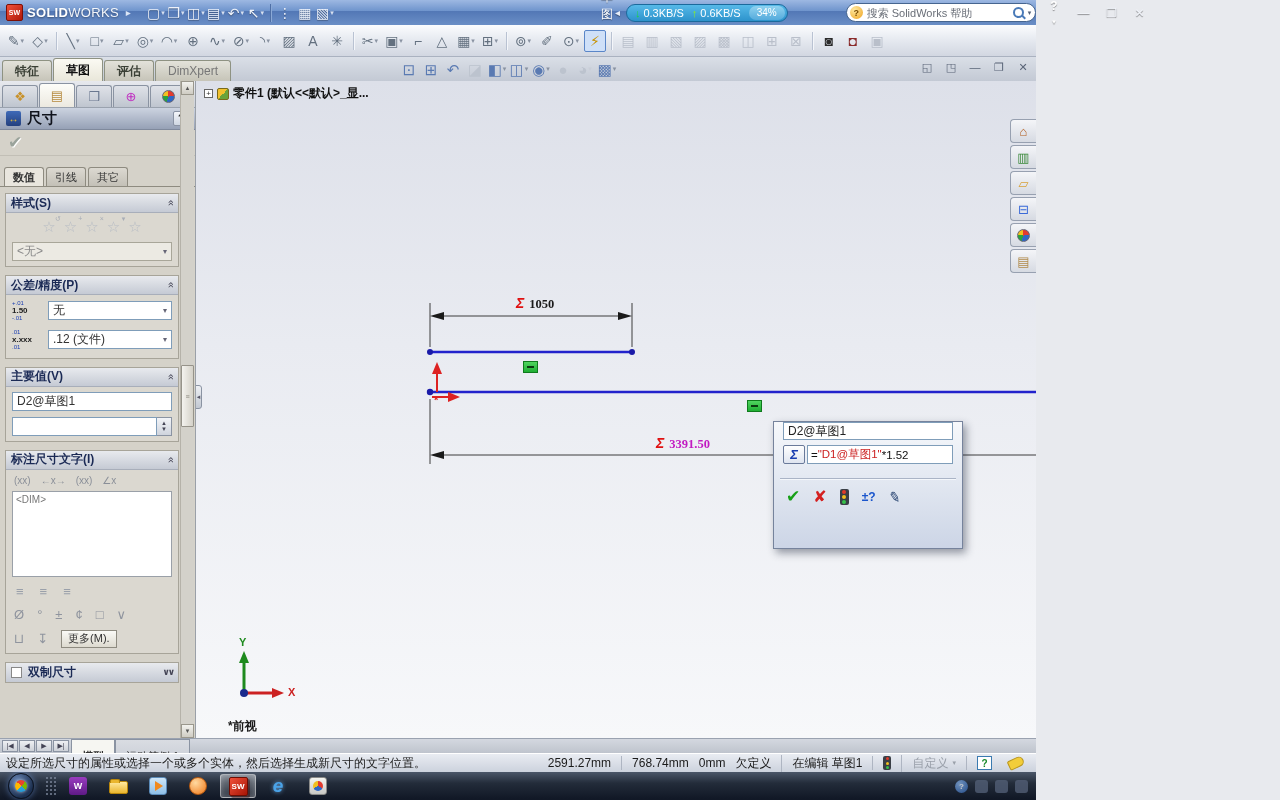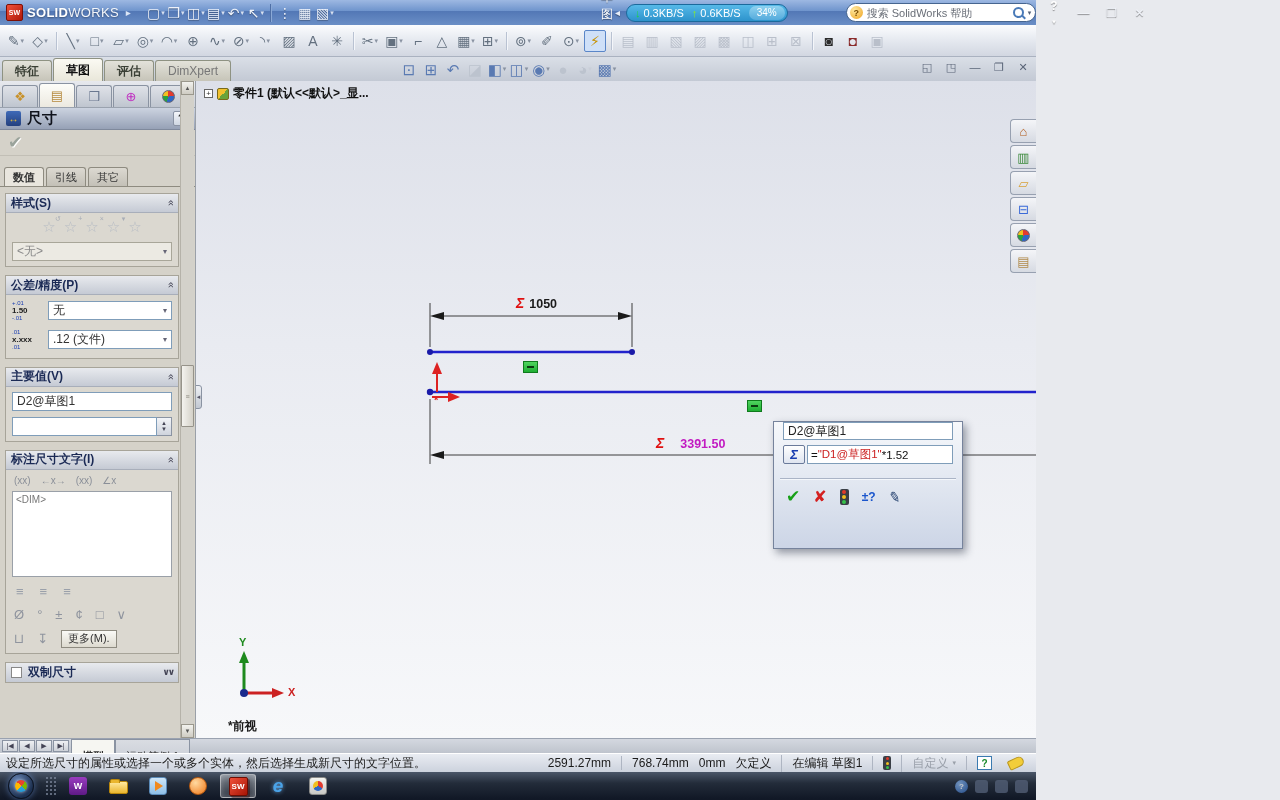--- a/index.html
+++ b/index.html
@@ -118,22 +118,22 @@
   .part-icon { width:12px; height:12px; background:linear-gradient(135deg,#f2c12e 0 50%,#6aa33a 50% 100%); border:1px solid #7a6a1a; border-radius:2px; }
   .ghost-pencil { position:absolute; left:985px; top:8px; opacity:.55; cursor:pointer; }
   .ghost-pencil .p { color:#c9a86b; font-size:20px; transform:rotate(-15deg); display:inline-block; }
   .ghost-pencil .a { color:#b9a0d8; font-size:17px; display:block; margin:-6px 0 0 10px; }
   .ghost-x { position:absolute; left:1018px; top:36px; color:#eab4b4; font-size:26px; font-weight:bold; opacity:.8; cursor:pointer; }
   .taskpane { position:absolute; right:0; top:38px; display:flex; flex-direction:column; gap:2px; }
   .tp-tab { width:26px; height:24px; background:linear-gradient(#f4f5f8,#d6dae2); border:1px solid #97a0b0; border-right:none; border-radius:4px 0 0 4px; display:flex; align-items:center; justify-content:center; font-size:13px; cursor:pointer; }
   .sketch-svg { position:absolute; inset:0; pointer-events:none; }
   .dim-label { position:absolute; font-weight:bold; white-space:nowrap; }
   .dim-label .sig { color:#e01010; font-size:14px; font-style:italic; margin-right:5px; }
-  .dim-label .val { color:#1a1a1a; font-size:12.5px; }
-  .dim-label.sel .val { color:#c21ac2;margin-left:11px; }
+  .dim-label .val { color:#1a1a1a; font-size:12.5px;font-family:Liberation Serif, serif; }
+  .dim-label.sel .val { color:#c21ac2; }
   .constraint { position:absolute; width:15px; height:12px; background:linear-gradient(#4fd45f,#1fae33); border:1px solid #0f7a1d; display:flex; align-items:center; justify-content:center; }
   .constraint i { display:block; width:7px; height:2px; background:#0a3a10; }
   .view-label { position:absolute; left:32px; top:637px; font-weight:bold; color:#1a1a1a; font-size:12px; }
   .triad-lbl { position:absolute; font-weight:bold; font-size:11px; }
   .splitter { position:absolute; left:-1px; top:304px; width:7px; height:24px; background:linear-gradient(#eef0f4,#c2c8d2); border:1px solid #8a93a2; border-radius:0 3px 3px 0; color:#556; font-size:7px; display:flex; align-items:center; justify-content:center; cursor:col-resize; }
 
   
   .modify { position:absolute; left:577px; top:340px; width:190px; height:128px; background:linear-gradient(#f6f8fb,#ccd5e6); border:1px solid #76839c; box-shadow:3px 4px 8px rgba(30,40,60,.45); }
   .modify .ttl { font-size:12px; color:#222; padding:7px 0 5px 10px; }
   .modify .f1 { margin:0 9px 5px 9px; height:18px; background:#fff; border:1px solid #7f9db9; font-size:12px; display:flex; align-items:center; padding:0 4px; }

